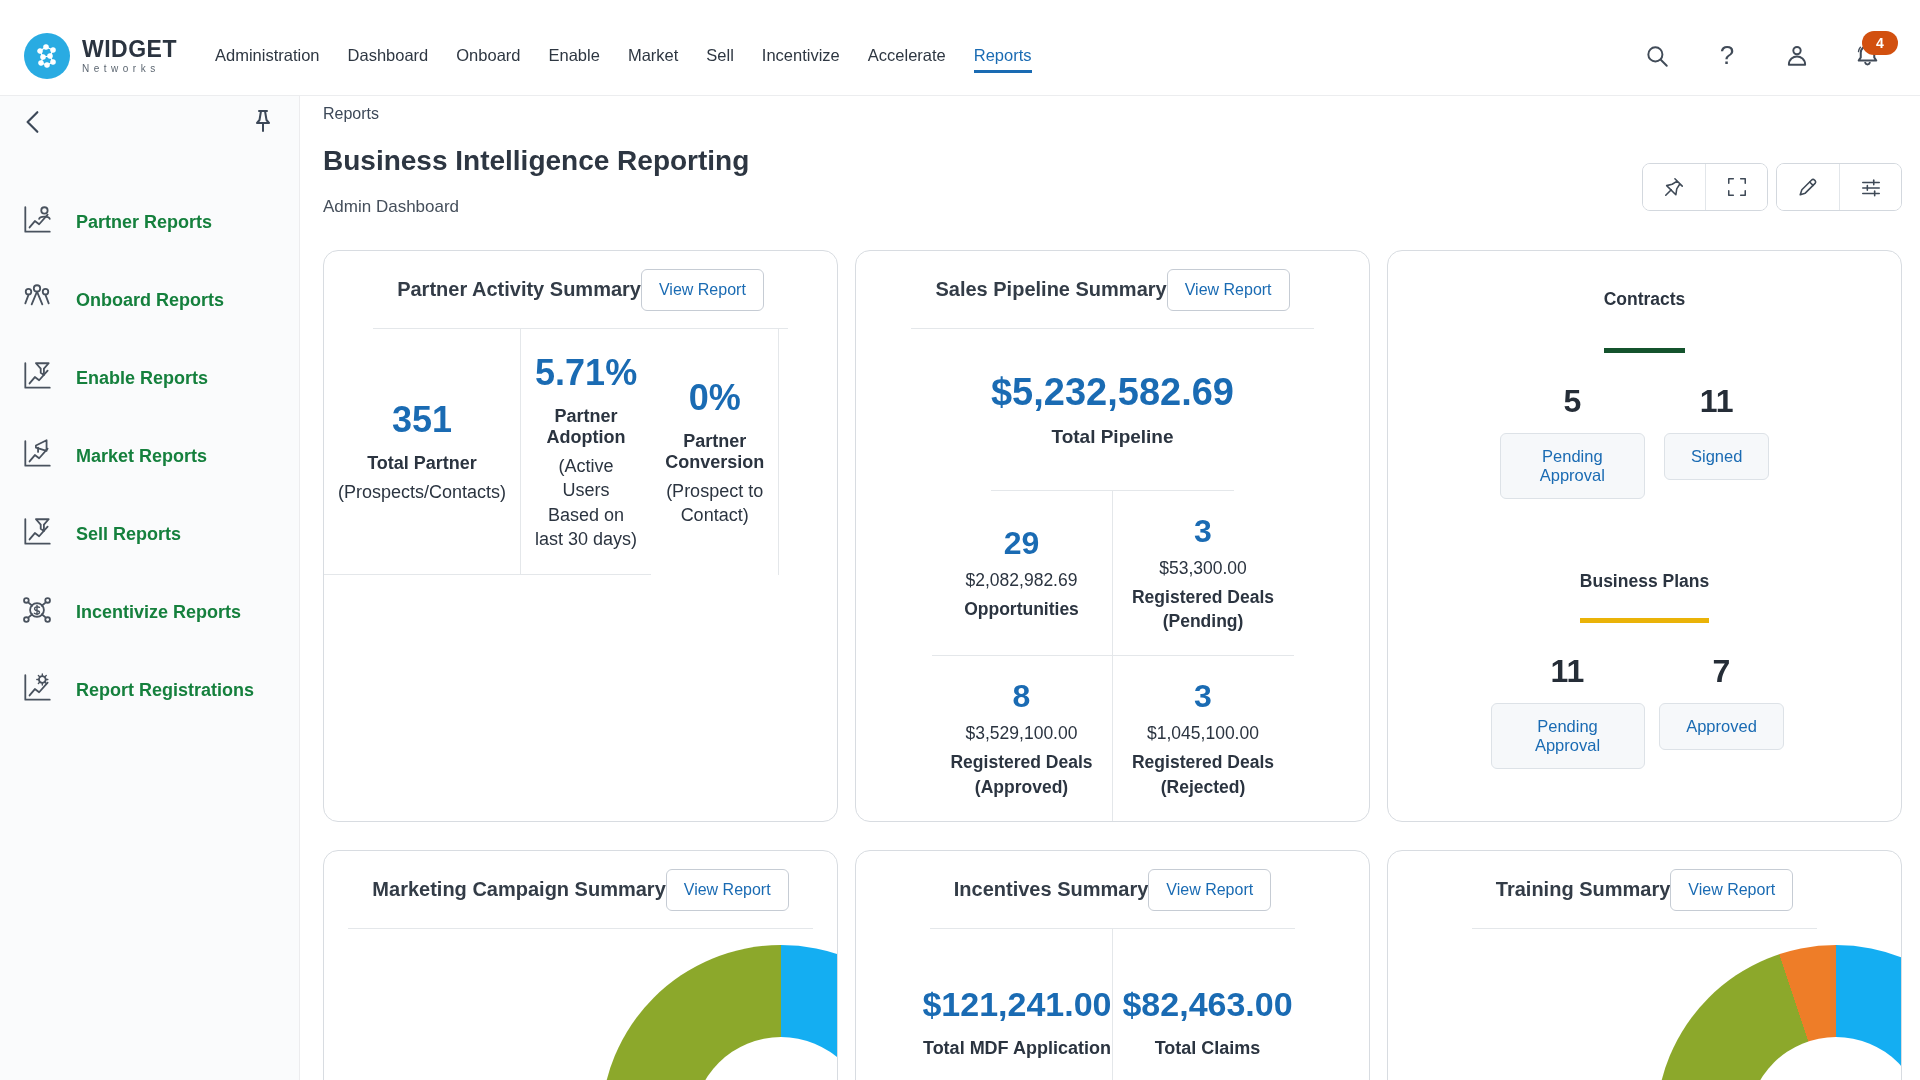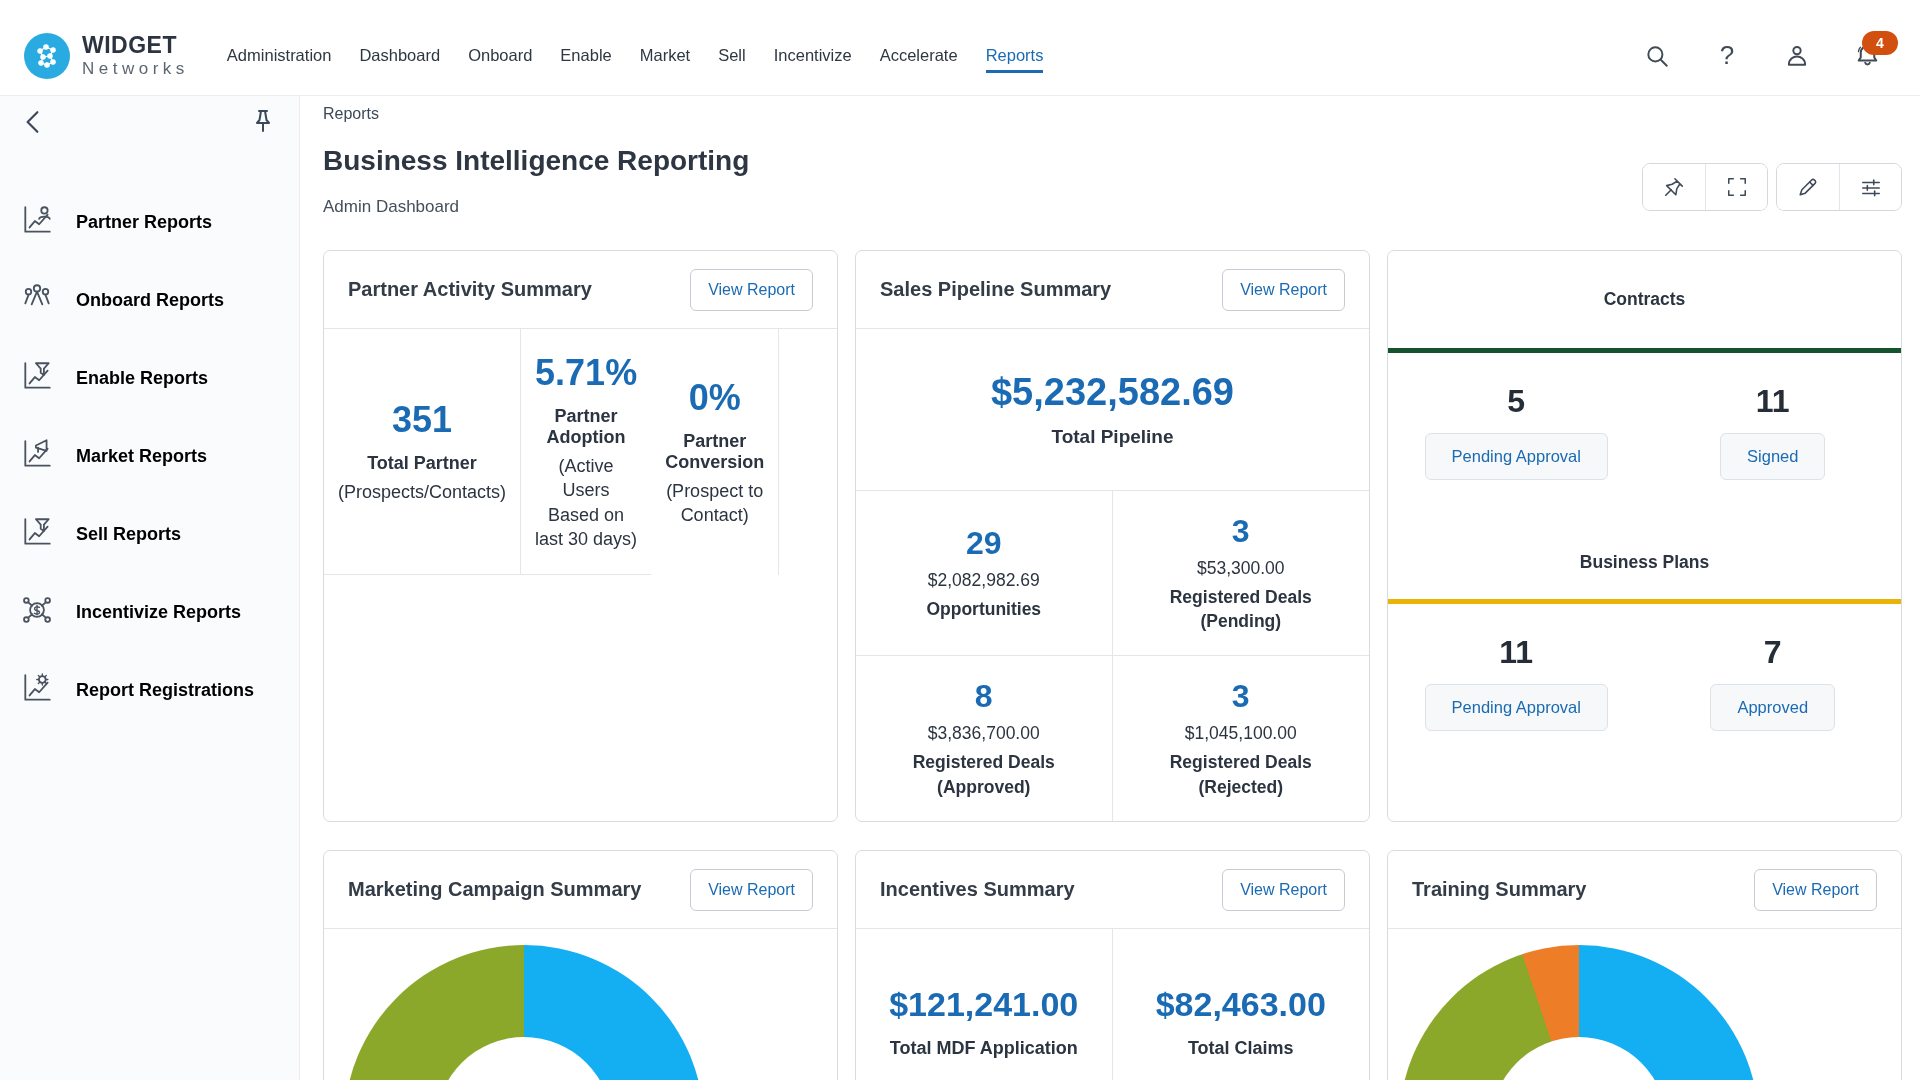--- a/index.html
+++ b/index.html
@@ -6,58 +6,58 @@
   html,body { width:1920px; height:1080px; overflow:hidden; background:#fff;
     font-family:"Liberation Sans", sans-serif; color:#2b333e; }
 
   
   .topbar { position:absolute; top:0; left:0; width:1920px; height:80px; background:#fff;
     border-bottom:1px solid #ecedef; display:flex; align-items:center; z-index:5;margin-top:16px; }
   .logo-wrap { display:flex; align-items:center; gap:12px; padding:0 38px 0 24px; }
   .logo-circle { width:46px; height:46px; border-radius:50%; background:#29abe2; position:relative; flex:0 0 46px; }
   .logo-circle svg { position:absolute; inset:8px; }
   .logo-text-title { font-size:23px; font-weight:bold; color:#2b3440; letter-spacing:.5px; line-height:1; }
-  .logo-text-sub { font-size:17px; color:#5c6671; letter-spacing:4.5px; margin-top:3px; line-height:1; }
+  .logo-text-sub { font-size:10px; color:#5c6671; letter-spacing:4.5px; margin-top:3px; line-height:1; }
   .nav { display:flex; align-items:center; gap:28px; }
   .nav a { text-decoration:none; font-size:16.5px; color:#2e3742; padding:8px 0; cursor:pointer; }
   .nav a.active { color:#1a6bb3; border-bottom:3px solid #1a6bb3; padding-bottom:5px; }
   .top-icons { margin-left:auto; display:flex; align-items:center; gap:36px; padding-right:36px; }
   .icon-btn { width:34px; height:34px; display:flex; align-items:center; justify-content:center;
     cursor:pointer; position:relative; color:#414b58; }
   .icon-btn svg { stroke:#414b58; fill:none; stroke-width:1.8; stroke-linecap:round; stroke-linejoin:round; }
   .help-glyph { font-size:26px; color:#414b58; font-weight:normal; }
   .badge { position:absolute; top:-8px; right:-14px; min-width:36px; height:24px; border-radius:12px;
     background:#d2500f; color:#fff; font-size:14px; font-weight:bold; display:flex; align-items:center;
     justify-content:center; padding:0 10px; }
 
   
   .sidebar { position:absolute; top:81px; left:0; width:300px; height:999px; background:#fafbfc;
     border-right:1px solid #ececee; }
   .sidebar-top { display:flex; justify-content:space-between; align-items:center; padding:24px 24px 0 20px; }
   .sidebar-top svg { stroke:#3c4858; fill:none; stroke-width:2; stroke-linecap:round; stroke-linejoin:round; cursor:pointer; }
   .side-menu { margin-top:40px; }
   .side-item { display:flex; align-items:center; gap:22px; padding:20px 10px 20px 20px; cursor:pointer; }
   .side-item svg { stroke:#49525e; fill:none; stroke-width:1.7; stroke-linecap:round; stroke-linejoin:round; flex:0 0 34px; }
-  .side-item .lbl { font-size:18px; font-weight:600; color:#000000; }
+  .side-item .lbl { font-size:18px; font-weight:600; color:#15803d; }
 
   
   .main { position:absolute; top:81px; left:301px; width:1619px; height:999px; overflow:hidden; background:#fff; }
   .crumb { padding:24px 0 0 22px; font-size:16px; color:#3c4858; }
   .page-title { padding:22px 0 0 22px; font-size:28px; font-weight:bold; color:#2d3642; }
   .page-sub { padding:20px 0 0 22px; font-size:17px; color:#454f5b; }
   .actions { position:absolute; top:82px; right:18px; display:flex; gap:8px; }
   .btn-group { display:flex; background:#fff; border:1px solid #d3d8de; border-radius:8px; overflow:hidden; }
   .action-btn { width:62px; height:46px; display:flex; align-items:center; justify-content:center; cursor:pointer; background:#fff; border:none; }
   .btn-group .action-btn + .action-btn { border-left:1px solid #e2e6ea; }
   .action-btn svg { stroke:#3f4a57; fill:none; stroke-width:1.7; stroke-linecap:round; stroke-linejoin:round; }
 
   .grid { margin:33px 18px 0 22px; display:grid; grid-template-columns:repeat(3,1fr);
     grid-template-rows:572px 560px; gap:28px 17px; }
-  .card { background:#fff; border:1px solid #d8dce1; border-radius:7px; overflow:hidden;
-    display:flex; flex-direction:column; position:relative; }
+  .card { background:#fff; border:1px solid #d8dce1; border-radius:15px; overflow:hidden;
+    display:flex; flex-direction:column; position:relative;align-items:center; }
   .card-header { flex:0 0 78px; display:flex; align-items:center; justify-content:space-between;
     padding:0 24px; border-bottom:1px solid #e4e7ea; }
   .card-title { font-size:20px; font-weight:600; color:#333c47; }
   .view-report { background:#fff; border:1px solid #c6ccd4; border-radius:6px; color:#1a6bb3;
     font-size:16px; font-family:inherit; padding:11px 17px; cursor:pointer; }
 
   
   .quad { flex:1; display:grid; grid-template-columns:1fr 1fr 1fr 1fr; grid-template-rows:1fr 1fr; }
   .quad .cell { display:flex; flex-direction:column; align-items:center; justify-content:center; text-align:center; padding:0 14px; }
   .quad .cell:nth-child(odd) { border-right:1px solid #e4e7ea; }
@@ -349,21 +349,21 @@
           <div class="sp-amount">$2,082,982.69</div>
           <div class="sp-label">Opportunities</div>
         </div>
         <div class="cell">
           <div class="sp-count">3</div>
           <div class="sp-amount">$53,300.00</div>
           <div class="sp-label">Registered Deals (Pending)</div>
         </div>
         <div class="cell">
           <div class="sp-count">8</div>
-          <div class="sp-amount">$3,836,700.00</div>
+          <div class="sp-amount">$3,529,100.00</div>
           <div class="sp-label">Registered Deals (Approved)</div>
         </div>
         <div class="cell">
           <div class="sp-count">3</div>
           <div class="sp-amount">$1,045,100.00</div>
           <div class="sp-label">Registered Deals (Rejected)</div>
         </div>
       </div>
     </section>
 

